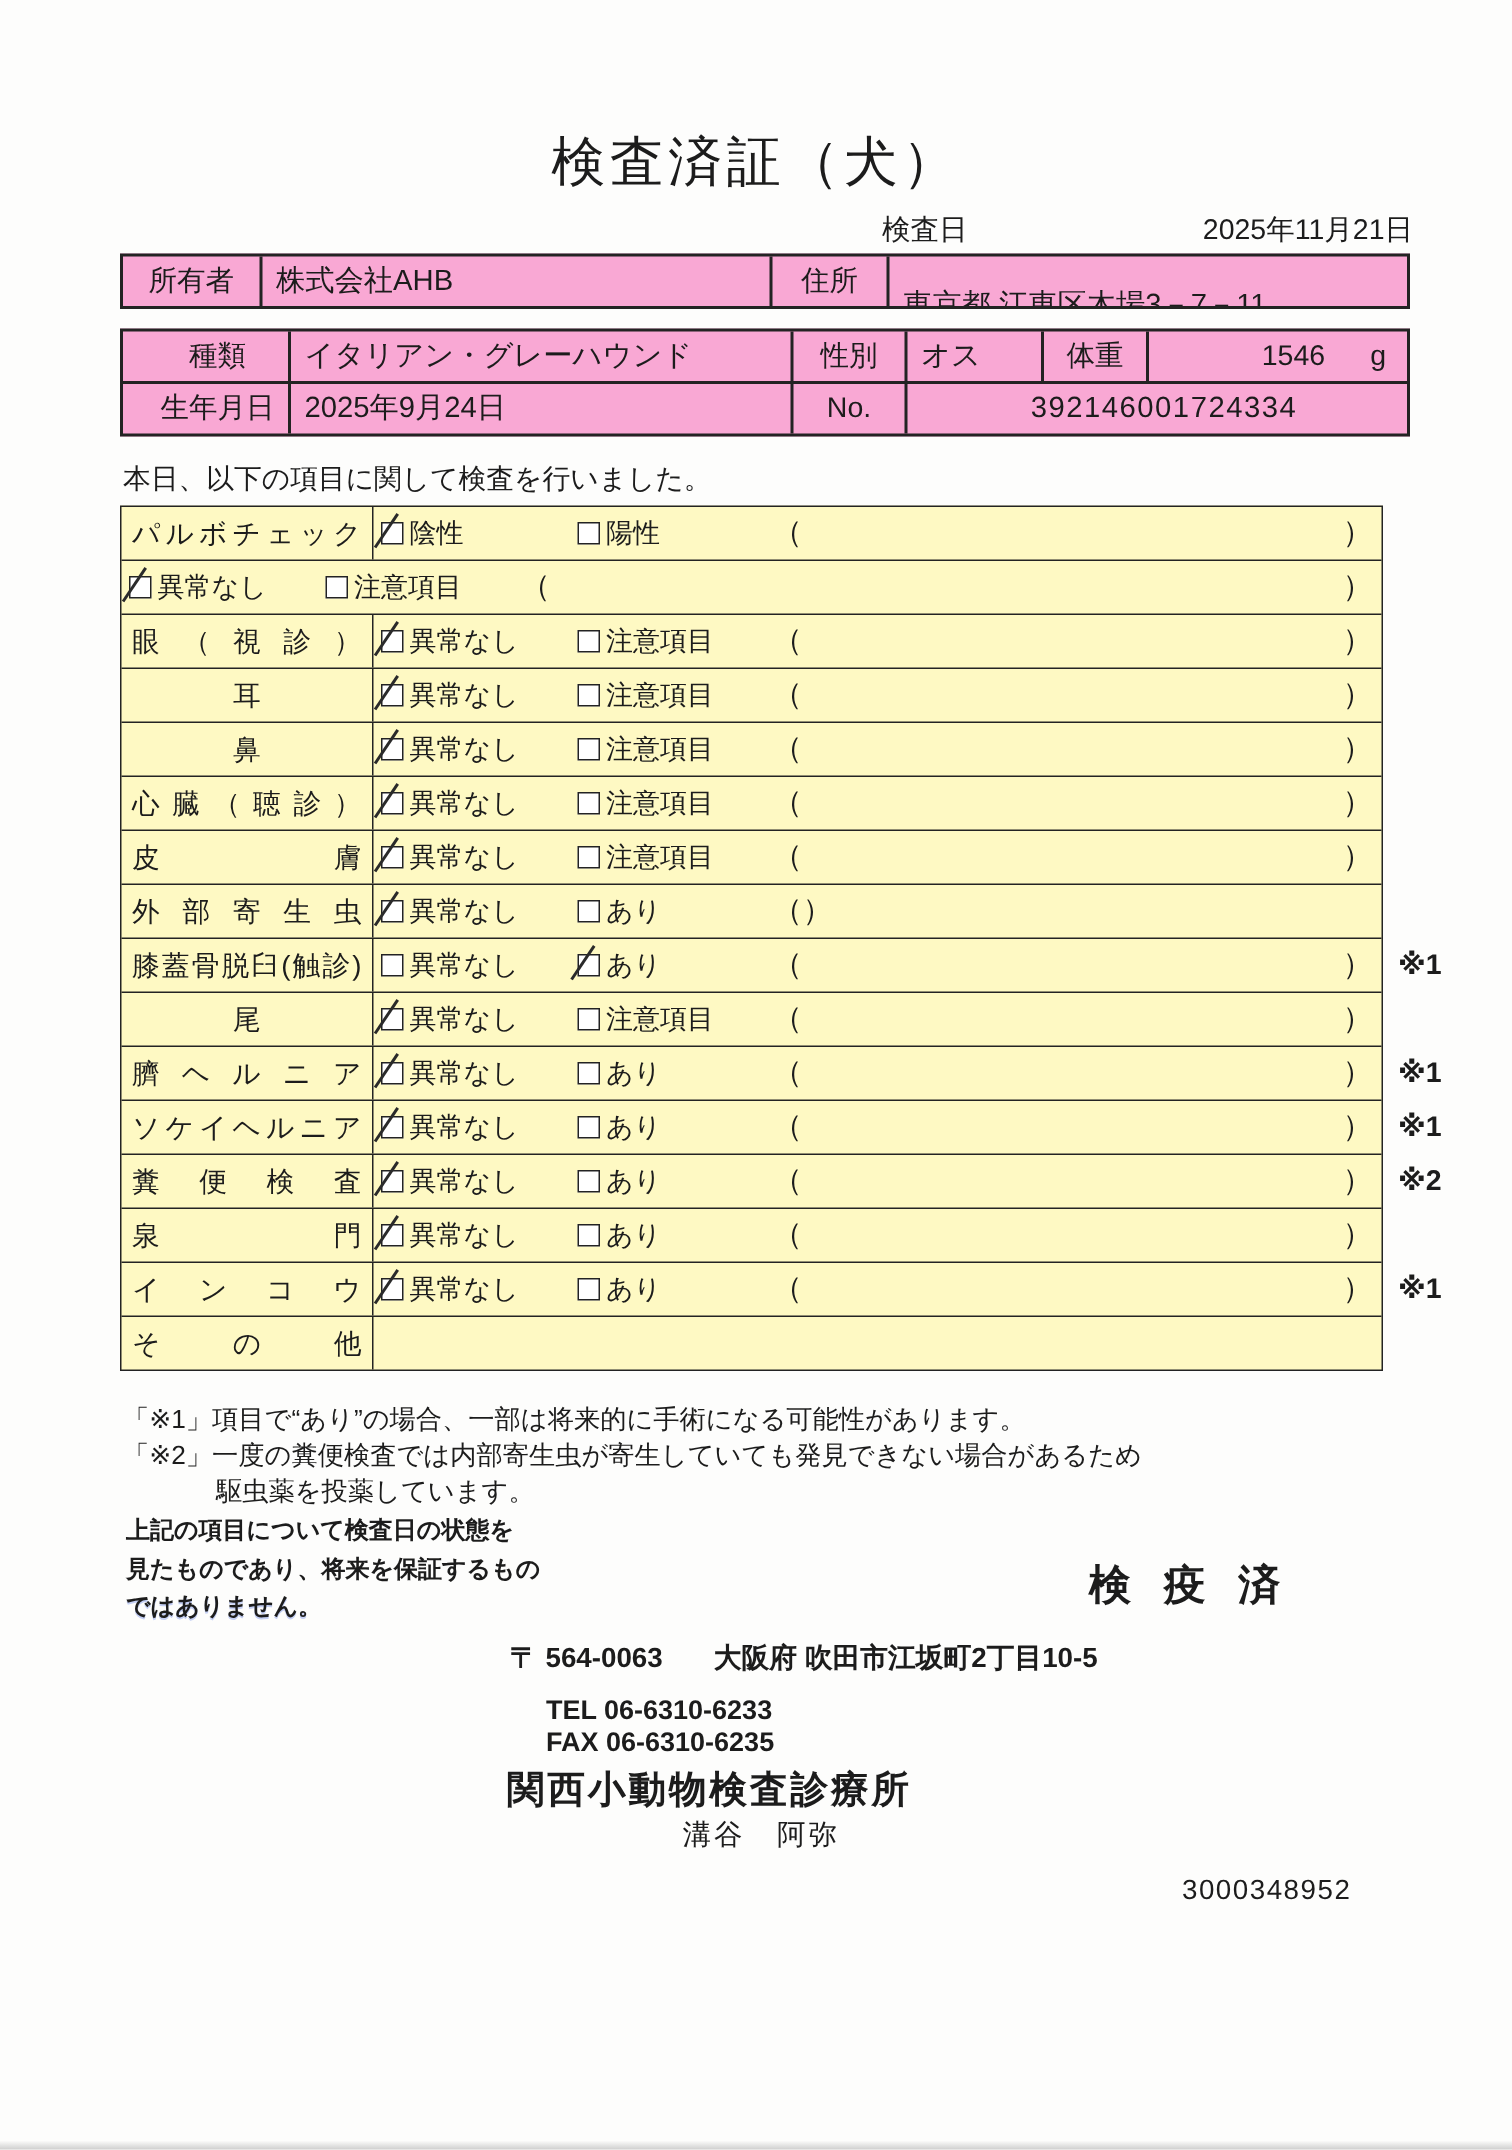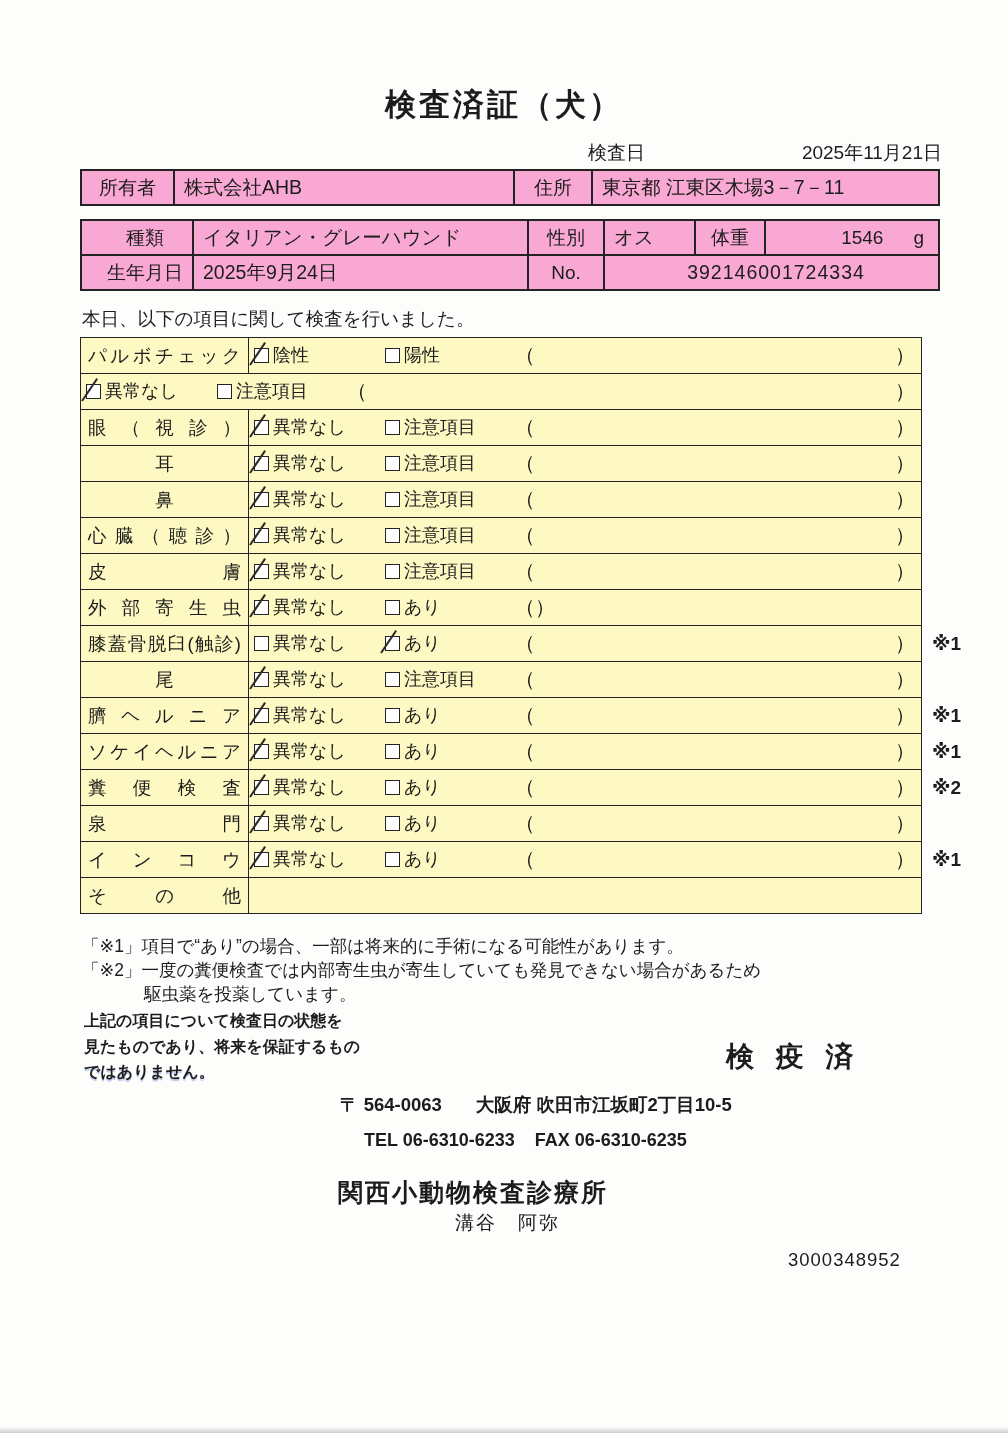--- a/index.html
+++ b/index.html
@@ -5,38 +5,38 @@
   html,body{margin:0;padding:0;}
   body{
     width:1008px;height:1433px;position:relative;
     background:#fdfdfc;color:#1c1c1c;
     font-family:"Liberation Sans","DejaVu Sans",sans-serif;
     overflow:hidden;
   }
   .abs{position:absolute;}
   .doc-title{
     top:84px;left:0;width:100%;text-align:center;
-    font-size:31px;font-weight:700;letter-spacing:3px;
+    font-size:36px;font-weight:400;letter-spacing:3px;
   }
   .date-row{
     top:140px;left:588px;right:66px;display:flex;justify-content:space-between;
     font-size:19px;
   }
   
   .htable{left:80px;width:860px;border:2px solid #232323;box-sizing:border-box;background:#f9a8d4;}
   .hrow{display:flex;height:33px;line-height:33px;font-size:19px;}
   .hrow + .hrow{border-top:2px solid #232323;}
   .hcell{box-sizing:border-box;overflow:hidden;white-space:nowrap;}
   .hcell.lbl{text-align:center;}
   .hcell.val{padding-left:9px;font-size:19.5px;}
   .br{border-right:2px solid #232323;}
   .t1{top:169px;}
   .t2{top:219px;}
   .w-owner-lbl{width:93px;}  .w-owner-val{width:340px;}
-  .w-addr-lbl{width:78px;}   .w-addr-val{flex:1;}
+  .w-addr-lbl{width:78px;}   .w-addr-val{flex:1;margin-top:16px;}
   .w-breed-lbl{width:96px;margin-left:16px;}  .w-breed-val{width:335px;}
   .w-sex-lbl{width:76px;}    .w-sex-val{width:91px;}
   .w-weight-lbl{width:70px;} .w-weight-val{flex:1;display:flex;justify-content:flex-end;align-items:center;padding-right:14px;}
   .weight-unit{margin-left:30px;}     .w-no-val{flex:1;letter-spacing:1px;text-align:center;}
   .intro{top:306px;left:82px;font-size:18.5px;}
   
   .insp{
     top:337px;left:80px;width:842px;border:1.5px solid #232323;
     box-sizing:border-box;background:#fef9c3;
   }
@@ -67,21 +67,21 @@
   .other-cell{flex:1;}
   .row-mark{position:absolute;right:-40px;top:0;font-size:19px;font-weight:600;line-height:35px;}
   
   .notes{top:934px;left:82px;font-size:17.5px;line-height:24px;}
   .notes .indent{padding-left:62px;}
   .disclaimer{top:1008px;left:84px;font-size:16px;font-weight:700;line-height:25.5px;}
   .disclaimer .blue-fringe{text-shadow:0 1.5px 0 rgba(90,120,230,0.35);}
   .stamp{top:1038px;left:726px;font-size:28px;font-weight:700;letter-spacing:7px;white-space:nowrap;}
   .postal-line{top:1092px;left:340px;font-size:18.5px;font-weight:600;display:flex;justify-content:space-between;}
   .postal-line .gap{display:inline-block;width:34px;}
-  .tel-line{top:1130px;left:364px;font-size:18px;font-weight:600;display:flex;}
+  .tel-line{top:1130px;left:364px;font-size:18px;font-weight:600;display:flex;flex-direction:column;}
   .tel-line .gap{display:inline-block;width:20px;}
   .clinic-name{top:1176px;left:338px;font-size:25px;font-weight:600;letter-spacing:2px;}
   .person-name{top:1210px;left:455px;font-size:19px;letter-spacing:2px;}
   .doc-number{top:1249px;left:788px;font-size:18.5px;letter-spacing:1px;}
   .scan-bottom{
     bottom:0;left:0;width:100%;height:6px;
     background:linear-gradient(to top,rgba(120,120,120,0.35),rgba(120,120,120,0));
   }
 </style>
 </head>

